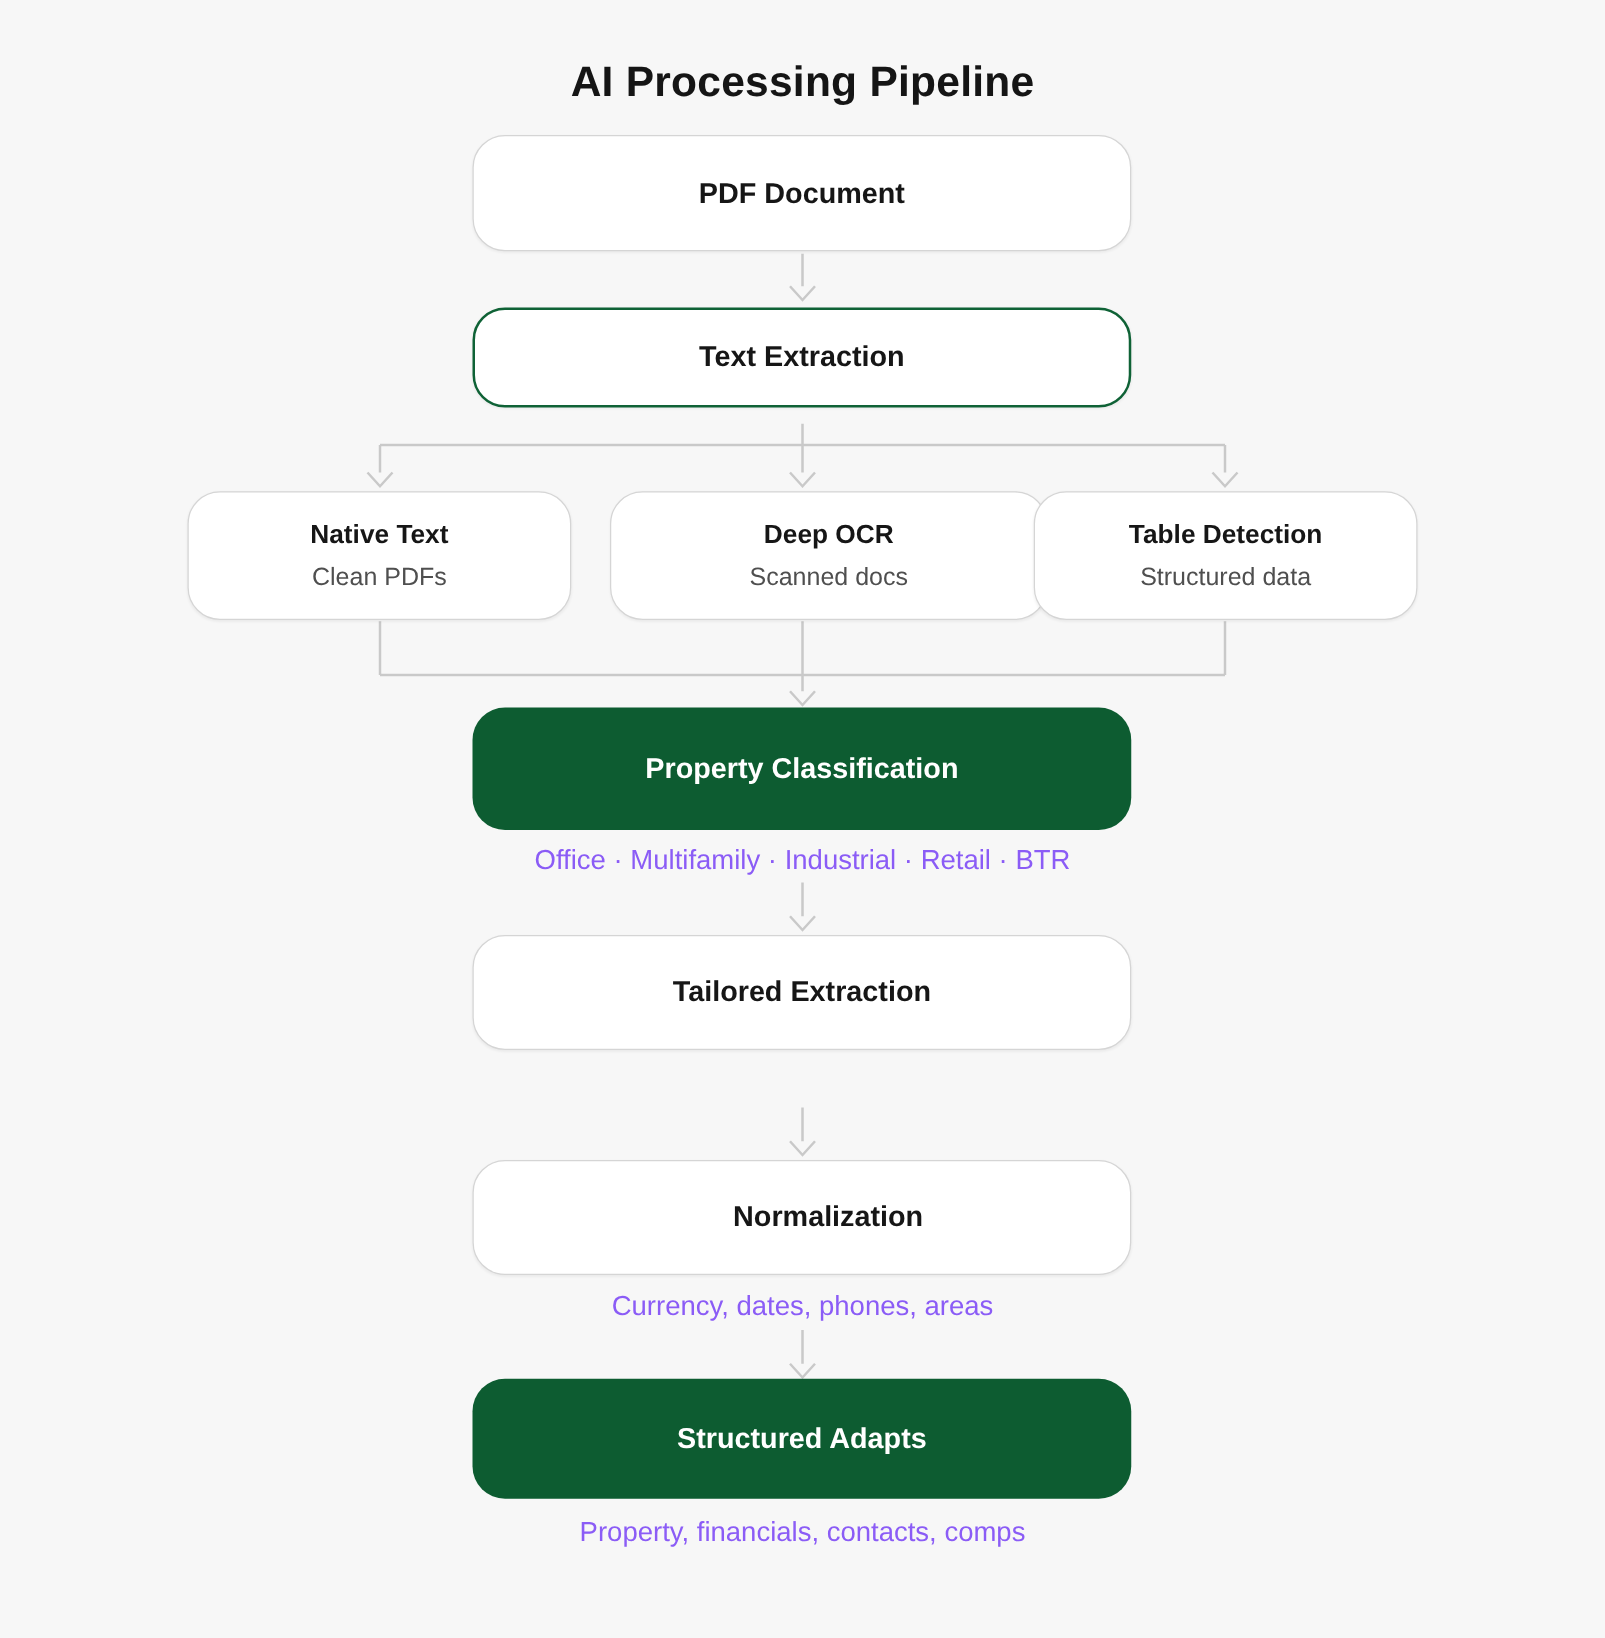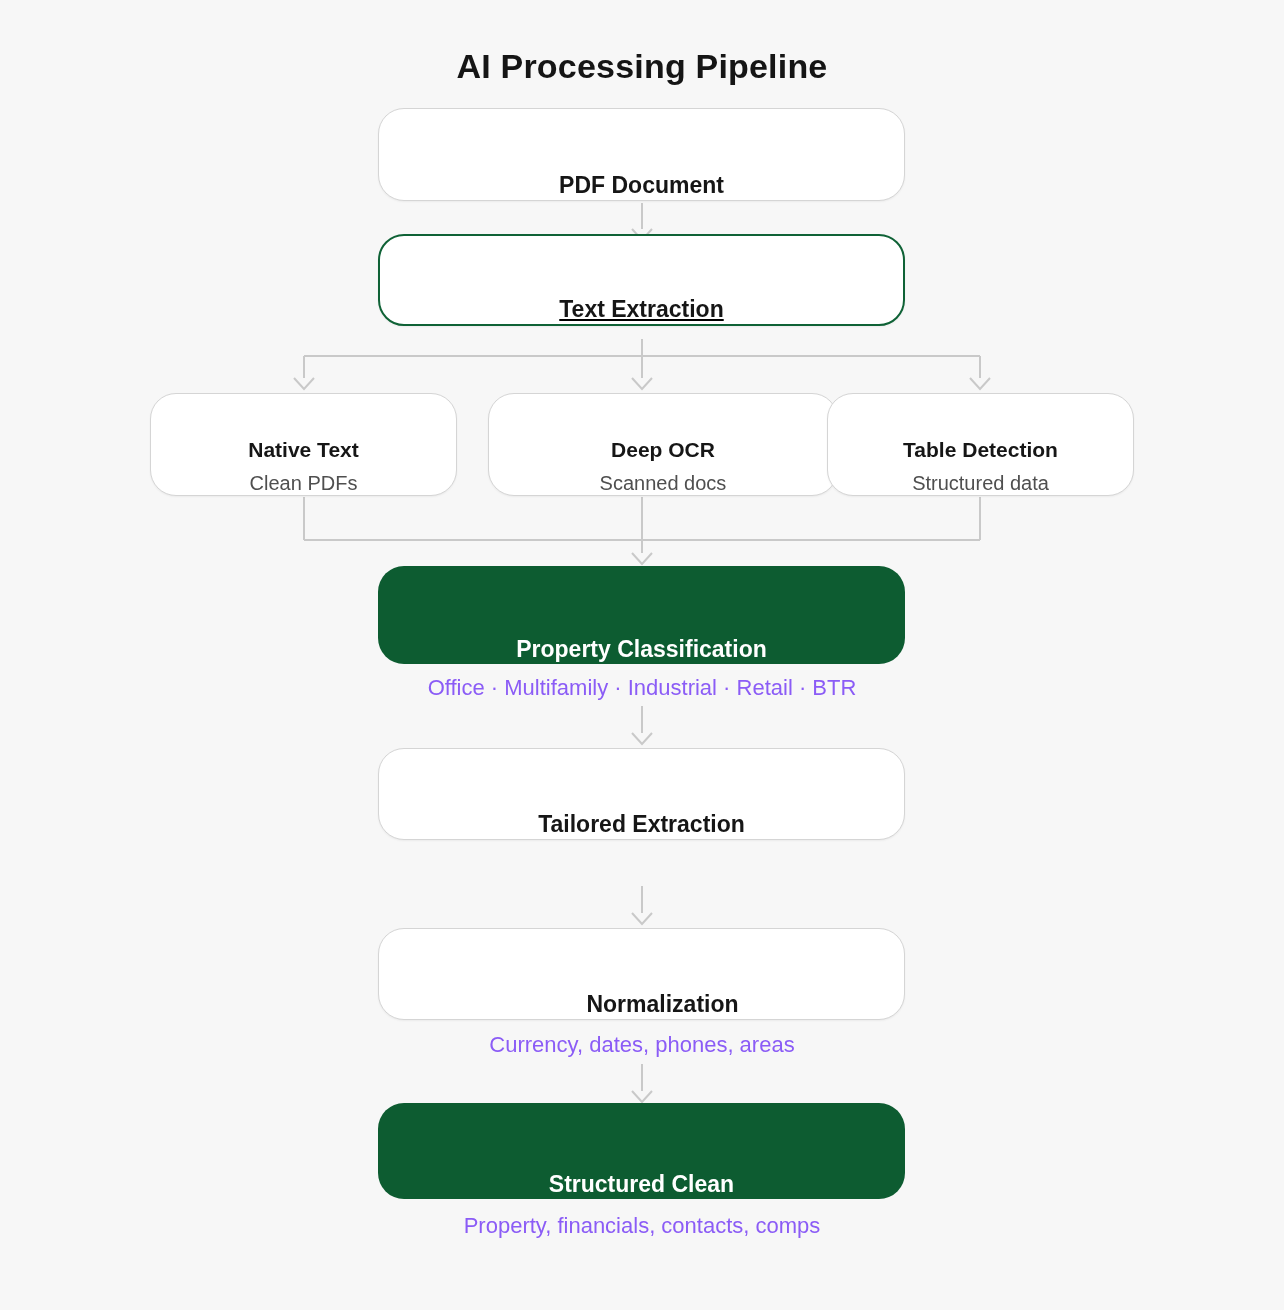--- a/index.html
+++ b/index.html
@@ -22,21 +22,21 @@
     font-size:34px;font-weight:700;color:#151515;
     letter-spacing:.2px;
   }
   .connectors{position:absolute;left:0;top:0;color:var(--connector);}
   .node{
     position:absolute;
     background:#ffffff;
     border:1px solid #d5d5d5;
     border-radius:26px;
     box-sizing:border-box;
-    display:flex;flex-direction:column;align-items:center;justify-content:flex-end;
+    display:flex;flex-direction:column;align-items:center;justify-content:center;
     box-shadow:0 1px 2px rgba(0,0,0,0.05);
   }
   .node .label{
     font-size:23px;font-weight:700;color:#161616;line-height:1.2;
     text-align:center;
   }
   .node.small .label{font-size:21px;}
   .node .sublabel{
     font-size:20px;font-weight:400;color:#4f4f4f;line-height:1.2;
     margin-top:9px;text-align:center;
@@ -91,21 +91,21 @@
       M632 733 L642 744 L652 733
       M632 913 L642 924 L652 913
       M632 1091 L642 1102 L652 1091
     "></path>
   </svg>
 
   <div class="node main" style="top:108px;height:93px;">
     <div class="label">PDF Document</div>
   </div>
 
-  <div class="node main outlined" style="top:234px;height:92px;text-decoration:underline;">
+  <div class="node main outlined" style="top:246px;height:80px;">
     <div class="label">Text Extraction</div>
   </div>
 
   <div class="node small" style="left:150px;top:393px;width:307px;height:103px;">
     <div class="label">Native Text</div>
     <div class="sublabel">Clean PDFs</div>
   </div>
 
   <div class="node small" style="left:488px;top:393px;width:350px;height:103px;">
     <div class="label">Deep OCR</div>
@@ -125,17 +125,17 @@
   <div class="node main" style="top:748px;height:92px;">
     <div class="label">Tailored Extraction</div>
   </div>
 
   <div class="node main" style="top:928px;height:92px;padding-left:42px;">
     <div class="label">Normalization</div>
   </div>
   <div class="caption" style="top:1030px;">Currency, dates, phones, areas</div>
 
   <div class="node main filled" style="top:1103px;height:96px;">
-    <div class="label">Structured Clean</div>
+    <div class="label">Structured Adapts</div>
   </div>
   <div class="caption" style="top:1211px;">Property, financials, contacts, comps</div>
 
 </div>
 
 </body></html>

